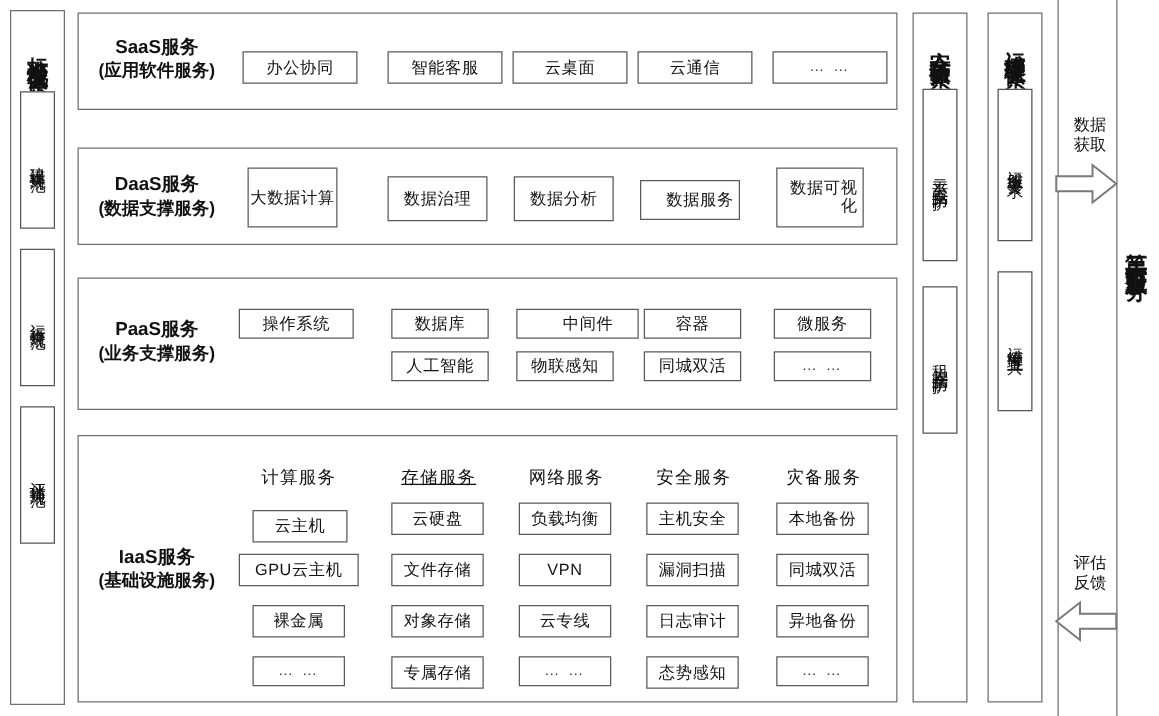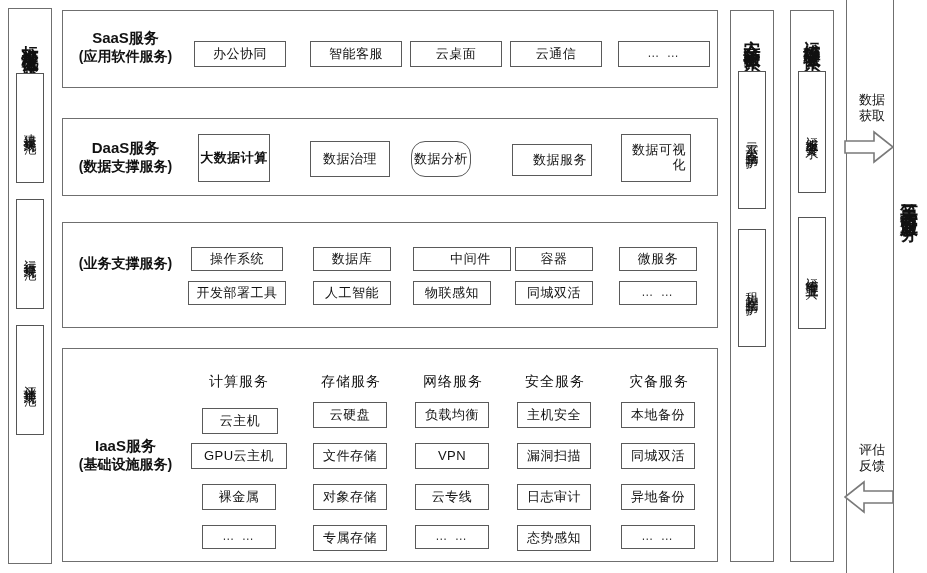--- a/index.html
+++ b/index.html
@@ -129,53 +129,53 @@
     <div class="cell" style="left:447px;top:30px;width:92px;height:26px;">云通信</div>
     <div class="cell" style="left:347px;top:30px;width:92px;height:26px;">云桌面</div>
     <div class="cell dots" style="left:555px;top:30px;width:92px;height:26px;">… …</div>
   </div>
 
   <div class="layer" style="left:62px;top:118px;width:656px;height:78px;">
     <div class="layer-title" style="top:20px;">
       <span class="l1">DaaS服务</span>
       <span class="l2">(数据支撑服务)</span>
     </div>
-    <div class="cell" style="left:135px;top:15px;width:72px;height:48px;font-weight:bold;">大数据计算</div>
+    <div class="cell" style="left:135px;top:15px;width:72px;height:48px;">大数据计算</div>
     <div class="cell" style="left:247px;top:22px;width:80px;height:36px;">数据治理</div>
-    <div class="cell" style="left:348px;top:22px;width:60px;height:36px;border-radius:14px;">数据分析</div>
+    <div class="cell" style="left:348px;top:22px;width:80px;height:36px;">数据分析</div>
     <div class="cell" style="left:449px;top:25px;width:80px;height:32px;padding-left:16px;">数据服务</div>
     <div class="cell" style="left:558px;top:15px;width:70px;height:48px;padding:0 4px;text-align:right;">数据可视化</div>
   </div>
 
   <div class="layer" style="left:62px;top:222px;width:656px;height:106px;">
     <div class="layer-title" style="top:32px;">
+      <span class="l1">PaaS服务</span>
       <span class="l2">(业务支撑服务)</span>
     </div>
 
     <div class="cell" style="left:128px;top:24px;width:92px;height:24px;">操作系统</div>
     <div class="cell" style="left:250px;top:24px;width:78px;height:24px;">数据库</div>
     <div class="cell" style="left:350px;top:24px;width:98px;height:24px;padding-left:17px;">中间件</div>
     <div class="cell" style="left:452px;top:24px;width:78px;height:24px;">容器</div>
     <div class="cell" style="left:556px;top:24px;width:78px;height:24px;">微服务</div>
 
-    <div class="cell" style="left:125px;top:58px;width:98px;height:24px;">开发部署工具</div>
     <div class="cell" style="left:250px;top:58px;width:78px;height:24px;">人工智能</div>
     <div class="cell" style="left:350px;top:58px;width:78px;height:24px;">物联感知</div>
     <div class="cell" style="left:452px;top:58px;width:78px;height:24px;">同城双活</div>
     <div class="cell dots" style="left:556px;top:58px;width:78px;height:24px;">… …</div>
   </div>
 
   <div class="layer" style="left:62px;top:348px;width:656px;height:214px;">
     <div class="layer-title" style="top:88px;">
       <span class="l1">IaaS服务</span>
       <span class="l2">(基础设施服务)</span>
     </div>
 
     <div class="colhead" style="left:128px;top:24px;width:96px;">计算服务</div>
-    <div class="colhead" style="left:240px;top:24px;width:96px;">存储服务</div>
+    <div class="colhead" style="left:240px;top:24px;width:96px;text-decoration:underline;">存储服务</div>
     <div class="colhead" style="left:342px;top:24px;width:96px;">网络服务</div>
     <div class="colhead" style="left:444px;top:24px;width:96px;">安全服务</div>
     <div class="colhead" style="left:548px;top:24px;width:96px;">灾备服务</div>
 
     <div class="cell" style="left:139px;top:59px;width:76px;height:26px;">云主机</div>
     <div class="cell" style="left:128px;top:94px;width:96px;height:26px;">GPU云主机</div>
     <div class="cell" style="left:139px;top:135px;width:74px;height:26px;">裸金属</div>
     <div class="cell dots" style="left:139px;top:176px;width:74px;height:24px;">… …</div>
 
     <div class="cell" style="left:250px;top:53px;width:74px;height:26px;">云硬盘</div>

